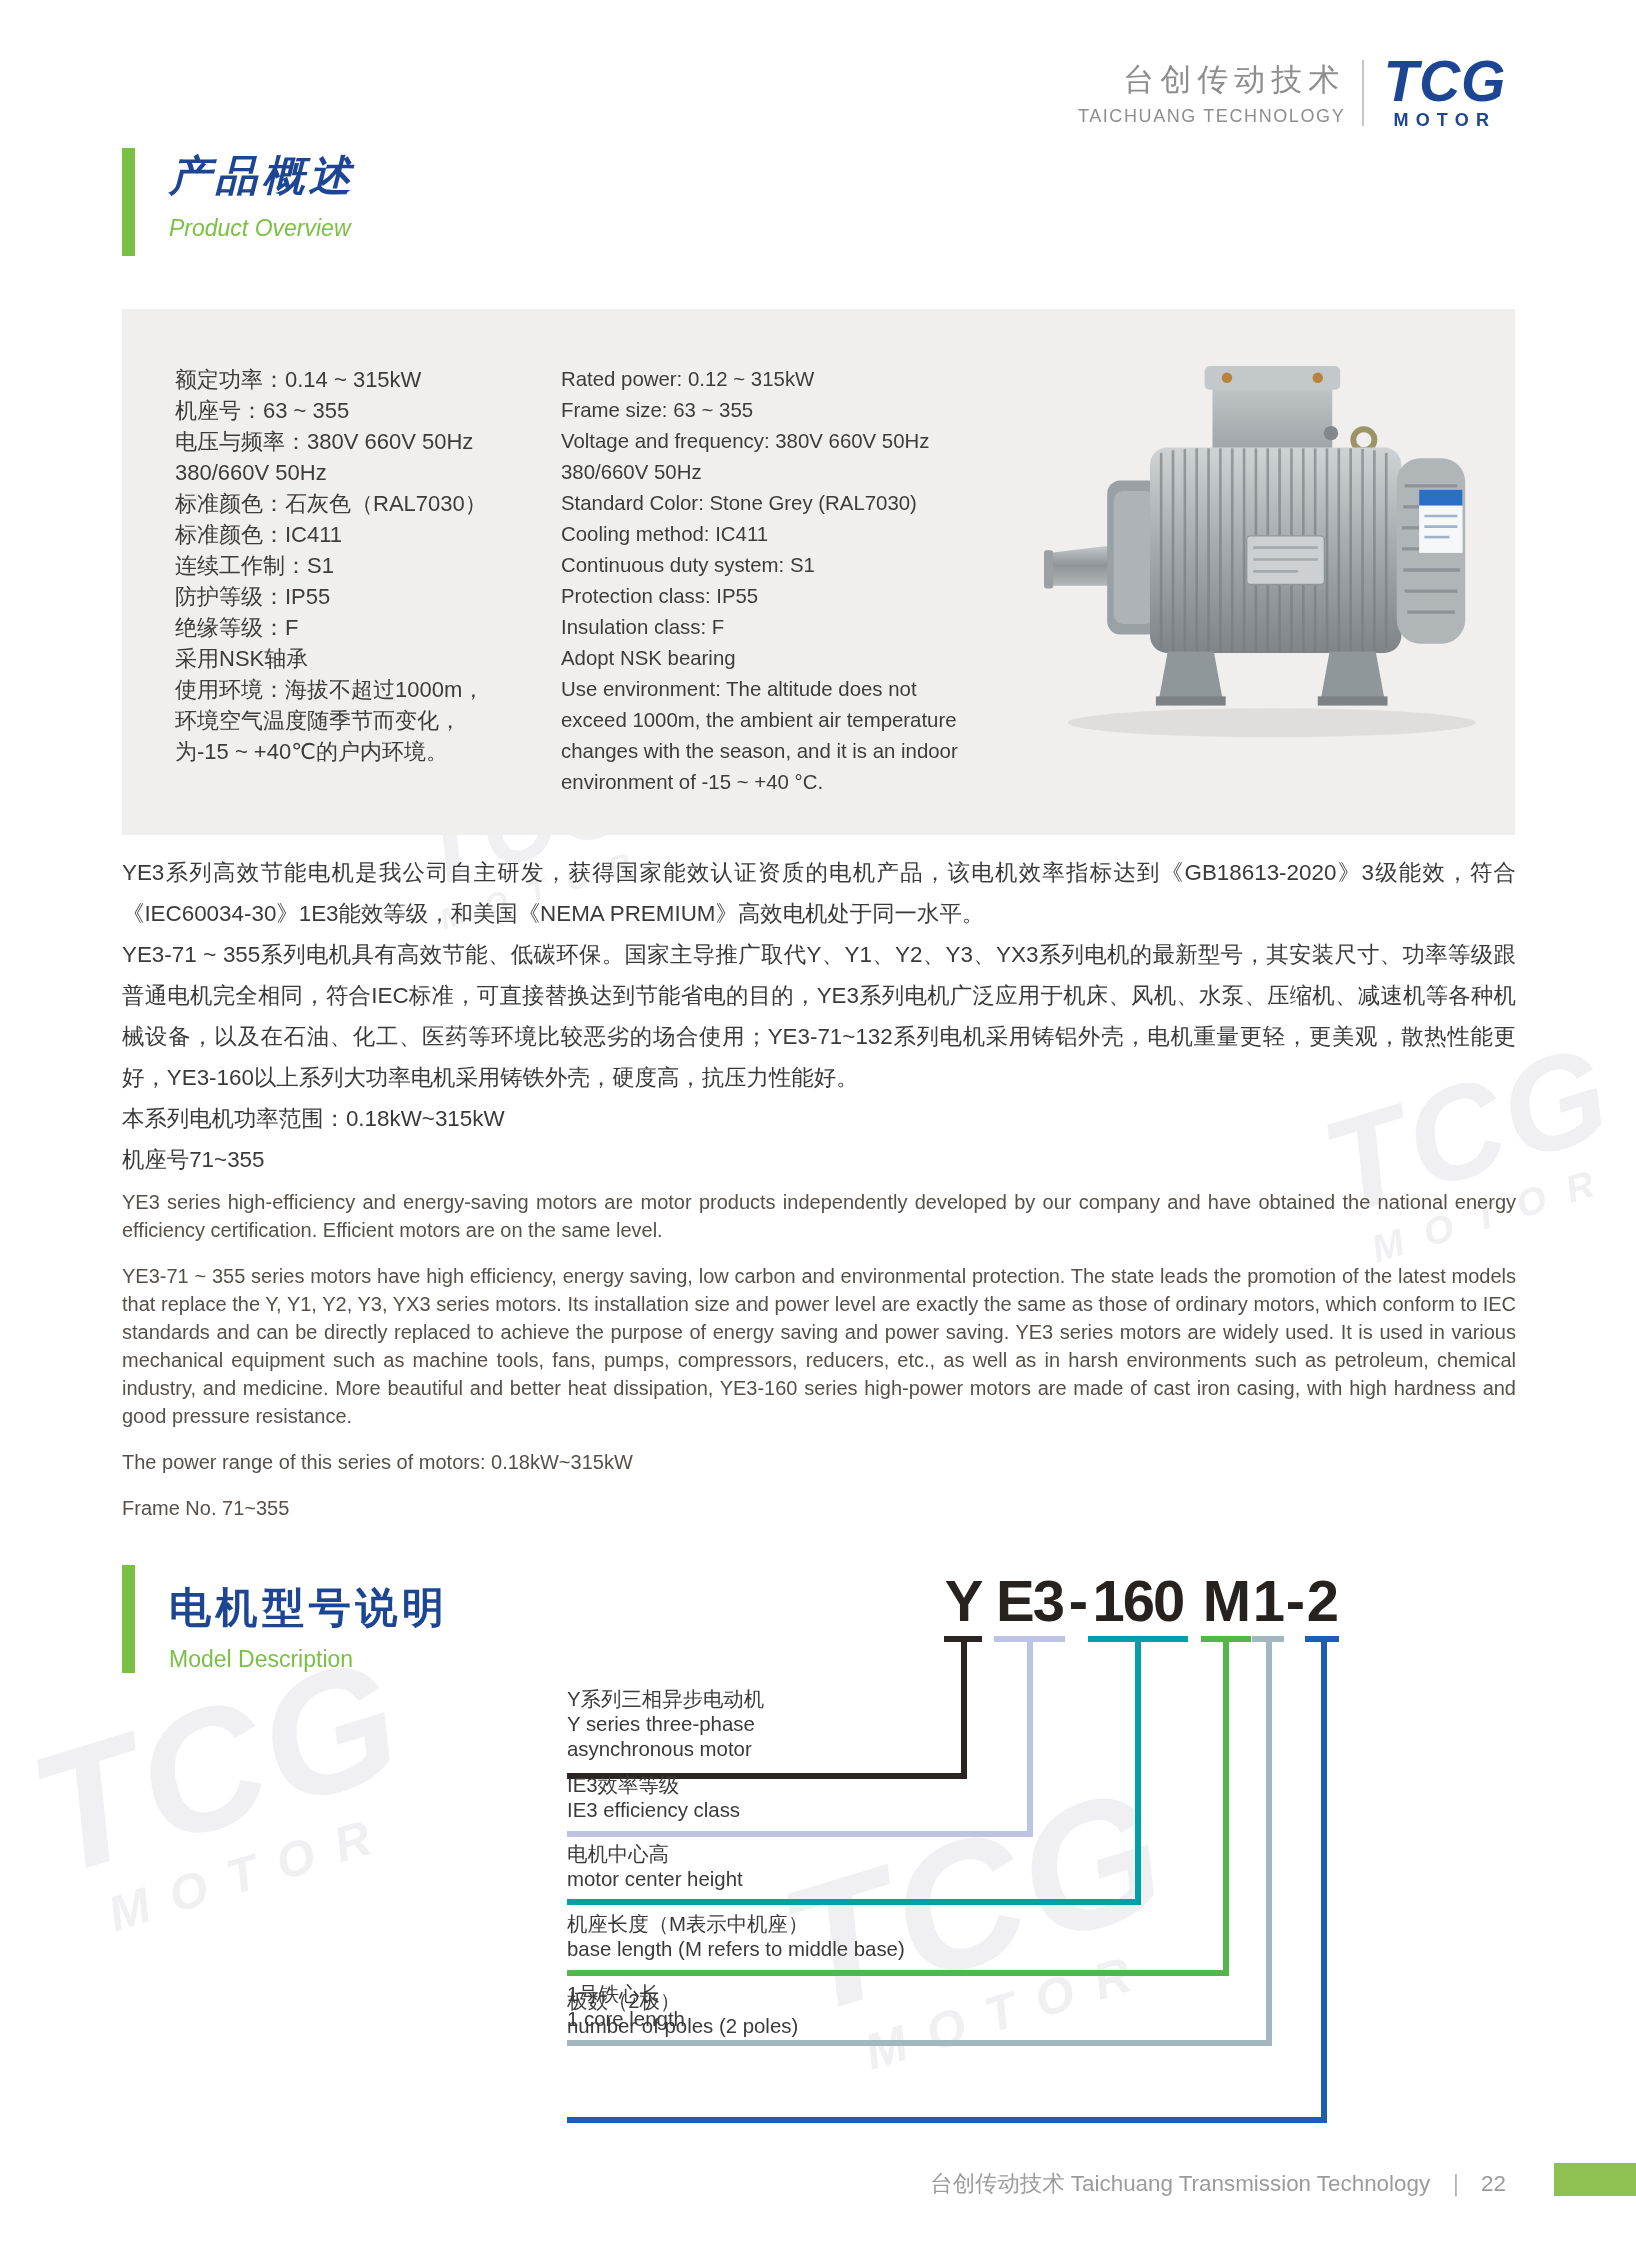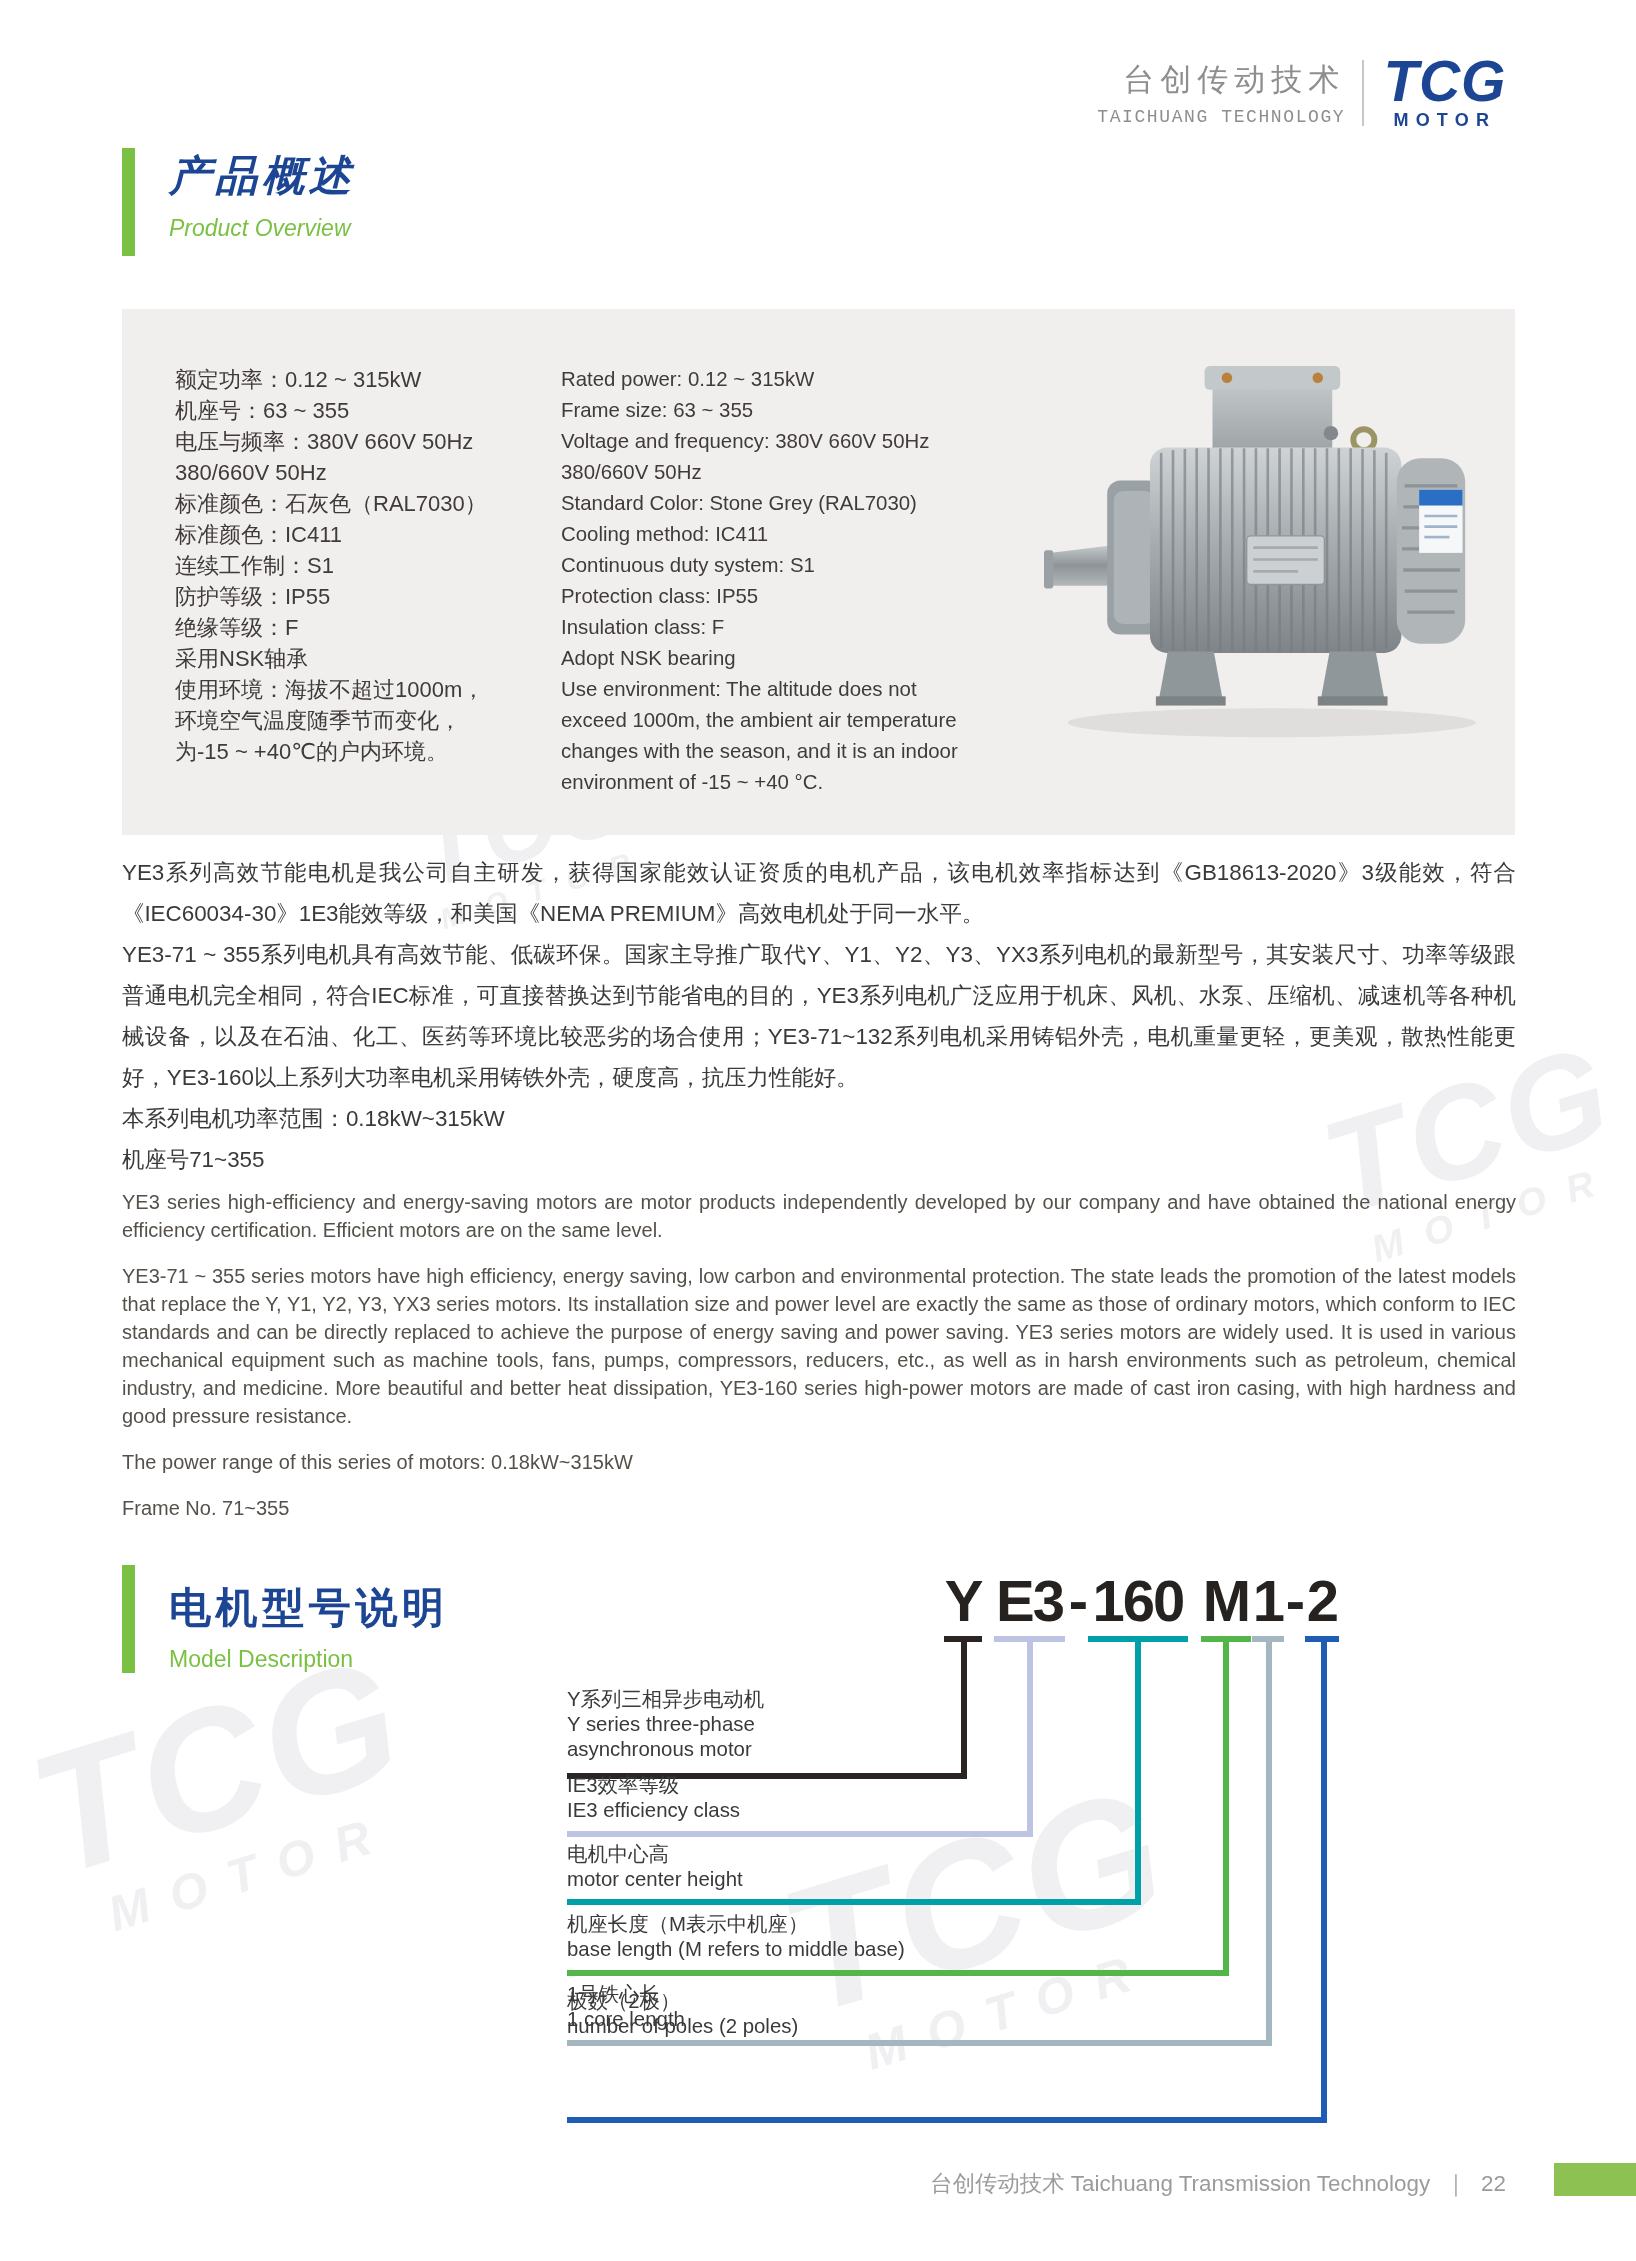--- a/index.html
+++ b/index.html
@@ -12,21 +12,21 @@
   .wm{position:absolute;z-index:1;pointer-events:none;text-align:center;
       font-style:italic;font-weight:bold;transform:rotate(-17deg);line-height:0.95;}
   .wm .wm-top{display:block;letter-spacing:4px;}
   .wm .wm-bot{display:block;letter-spacing:22.4px;margin-top:6.6px;}
   .wm-white{color:#ffffff;opacity:.55;}
   .wm-gray{color:#f0f0f2;opacity:1;}
   
   .header{position:absolute;top:55px;right:130px;display:flex;align-items:center;z-index:2;}
   .brand-text{text-align:right;color:#8e8e8e;}
   .brand-cn{font-size:31px;letter-spacing:6px;}
-  .brand-en{font-size:18px;letter-spacing:1.6px;margin-top:5.3px;font-family:Liberation Mono, monospace;}
+  .brand-en{font-size:18px;letter-spacing:1.6px;margin-top:5.3px;}
   .hdr-divider{width:1.3px;height:66px;background:#c7c7c7;margin:0 20px 0 17px;}
   .logo{text-align:center;color:#1c4693;}
   .logo-tcg{font-size:57px;font-weight:bold;font-style:italic;letter-spacing:0.7px;line-height:0.92;}
   .logo-motor{font-size:18px;font-weight:bold;letter-spacing:7.2px;margin-top:2.6px;}
   
   .section-head{position:absolute;left:122px;z-index:2;display:flex;}
   .accent-bar{width:13px;background:#7ac143;flex:0 0 13px;}
   .section-head .txt{margin-left:34px;}
   .title-cn{font-size:42px;font-weight:bold;color:#1c4693;letter-spacing:4.6px;}
   .title-en{font-size:23px;color:#7ac143;margin-top:10.5px;}
@@ -100,21 +100,21 @@
 <div class="section-head" style="top:148px;font-style:italic;">
   <div class="accent-bar" style="height:108px;"></div>
   <div class="txt">
     <div class="title-cn">产品概述</div>
     <div class="title-en">Product Overview</div>
   </div>
 </div>
 
 <div class="spec-panel">
   <div class="spec-col spec-cn">
-    <p class="spec-line">额定功率：0.12 ~ 315kW</p>
+    <p class="spec-line">额定功率：0.14 ~ 315kW</p>
     <p class="spec-line">机座号：63 ~ 355</p>
     <p class="spec-line">电压与频率：380V 660V 50Hz</p>
     <p class="spec-line">380/660V 50Hz</p>
     <p class="spec-line">标准颜色：石灰色（RAL7030）</p>
     <p class="spec-line">标准颜色：IC411</p>
     <p class="spec-line">连续工作制：S1</p>
     <p class="spec-line">防护等级：IP55</p>
     <p class="spec-line">绝缘等级：F</p>
     <p class="spec-line">采用NSK轴承</p>
     <p class="spec-line">使用环境：海拔不超过1000m，</p>

